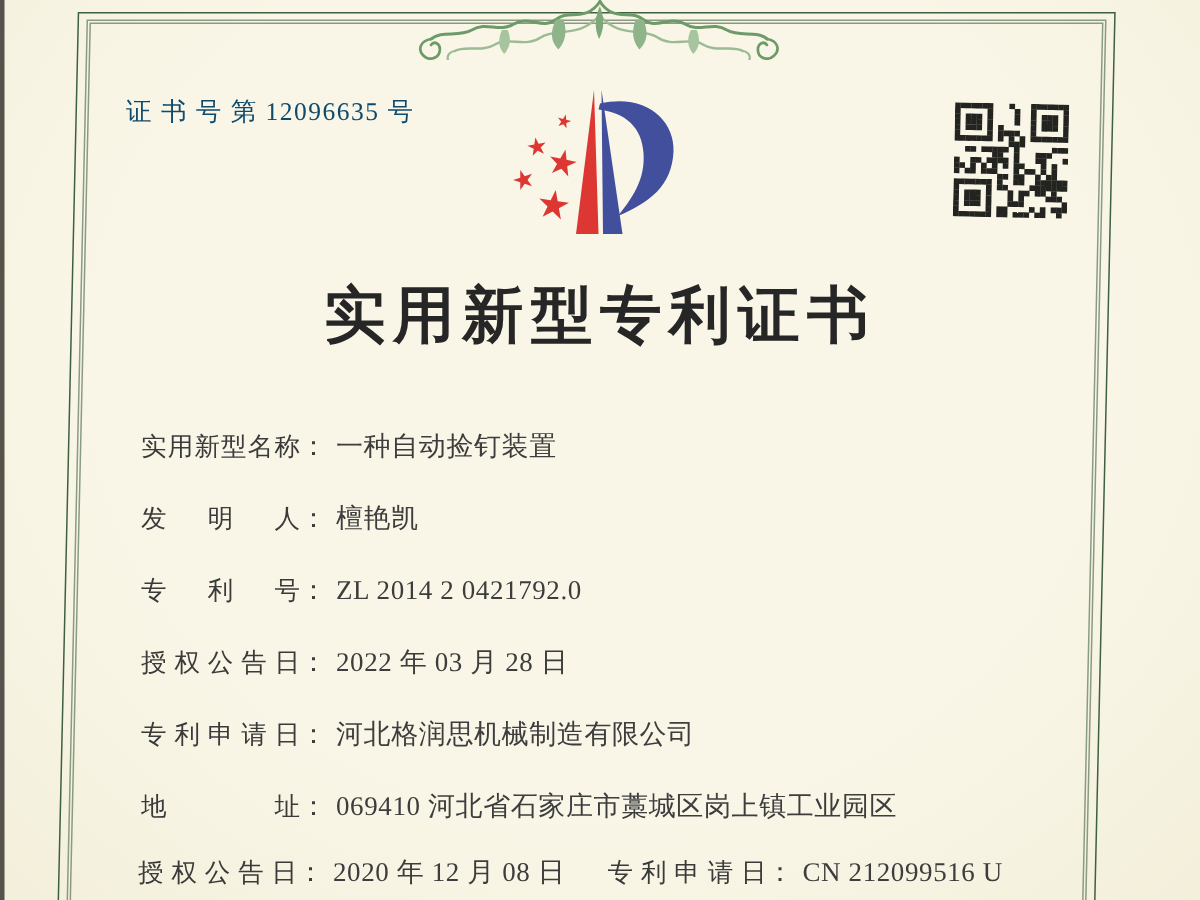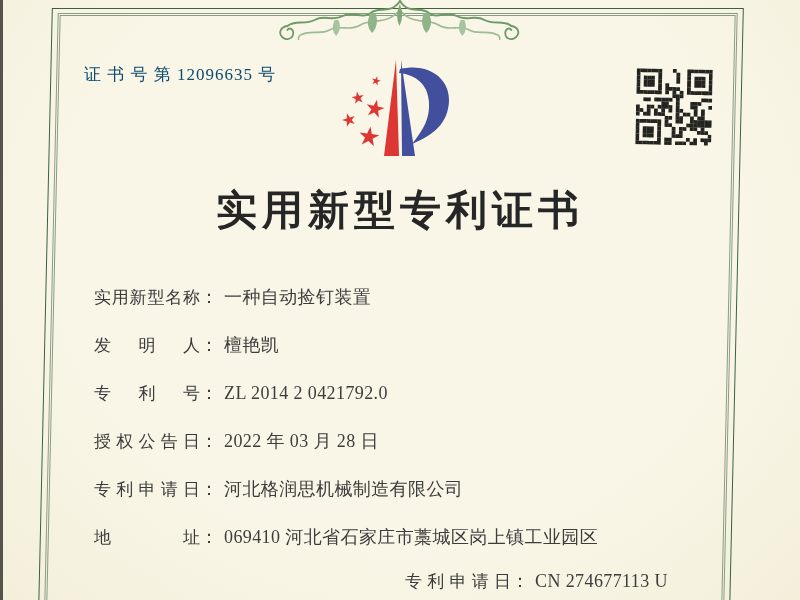--- a/index.html
+++ b/index.html
@@ -323,16 +323,19 @@
   </span>
 </div>
 
 <div class="abs row" style="top:524px">
   <span class="cell" style="left:94px">
     <span class="field-label">地址</span><span class="colon">：</span><span class="val">069410 河北省石家庄市藁城区岗上镇工业园区</span>
   </span>
 </div>
 
 <div class="abs row" style="top:568px">
+  <span class="cell" style="left:92px">
+    <span class="field-label">授权公告日</span><span class="colon">：</span><span class="val">2020 年 12 月 08 日</span>
+  </span>
   <span class="cell" style="left:405px">
-    <span class="field-label">专利申请日</span><span class="colon">：</span><span class="val">CN 274677113 U</span>
+    <span class="field-label">专利申请日</span><span class="colon">：</span><span class="val">CN 212099516 U</span>
   </span>
 </div>
 
 </body></html>

